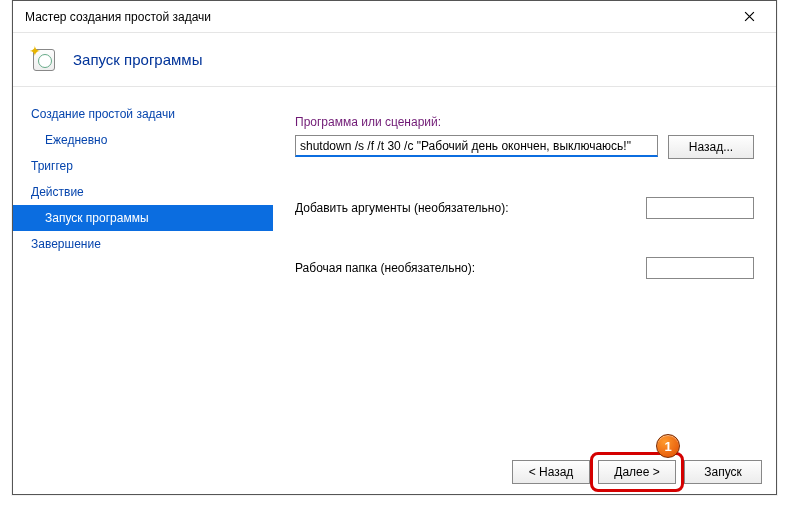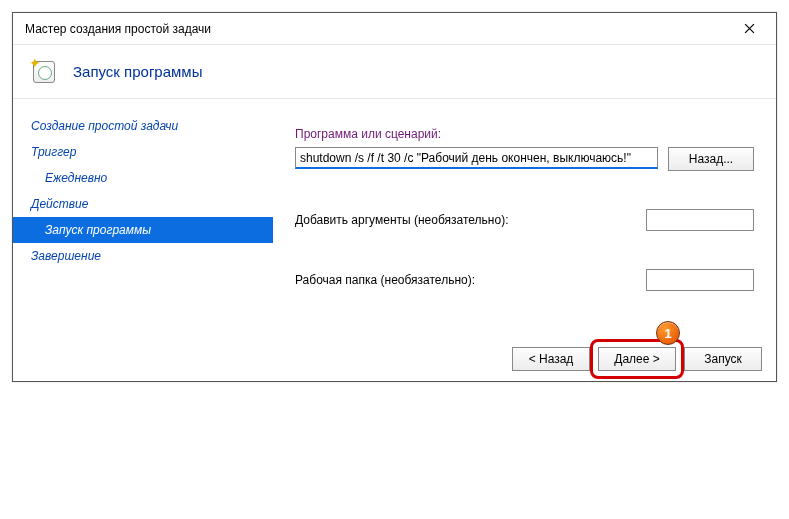--- a/index.html
+++ b/index.html
@@ -7,22 +7,22 @@
   body {
     font-family: "Segoe UI", Tahoma, sans-serif;
     font-size: 12px;
     background: #fff;
     width: 789px;
     height: 519px;
     position: relative;
   }
   .window {
     position: absolute;
-    left: 12px; top: 12px;
-    width: 765px; height: 370px;
+    left: 12px; top: 0;
+    width: 765px; height: 495px;
     border: 1px solid #555;
     background: #fff;
     box-shadow: 0 0 0 1px rgba(0,0,0,0.05);
   }
   .titlebar {
     height: 32px;
     display: flex;
     align-items: center;
     padding: 0 8px 0 12px;
     border-bottom: 1px solid #e5e5e5;
@@ -75,21 +75,20 @@
     color: #003399;
     margin: 0;
   }
   .body {
     display: flex;
     height: calc(100% - 32px - 54px - 44px);
   }
   .sidebar {
     width: 260px;
     padding: 14px 0 0 0;
-    font-style: italic;
   }
   .sidebar .step {
     padding: 4px 0 4px 18px;
     color: #0645ad;
     cursor: pointer;
     line-height: 1.5;
   }
   .sidebar .step.sub { padding-left: 32px; }
   .sidebar .step.selected {
     background: #0b6de0;
@@ -204,22 +203,22 @@
     <div class="header-icon">
       <div class="clock"></div>
       <div class="spark">✦</div>
     </div>
     <h1>Запуск программы</h1>
   </div>
 
   <div class="body">
     <div class="sidebar">
       <div class="step">Создание простой задачи</div>
+      <div class="step sub">Ежедневно</div>
       <div class="step">Триггер</div>
-      <div class="step sub">Ежедневно</div>
       <div class="step">Действие</div>
       <div class="step sub selected">Запуск программы</div>
       <div class="step">Завершение</div>
     </div>
 
     <div class="content">
       <div class="field-label">Программа или сценарий:</div>
       <div class="program-row">
         <input class="program-input" type="text" value="shutdown /s /f /t 30 /c &quot;Рабочий день окончен, выключаюсь!&quot;" style="">
         <button class="browse-btn">Назад...</button>

